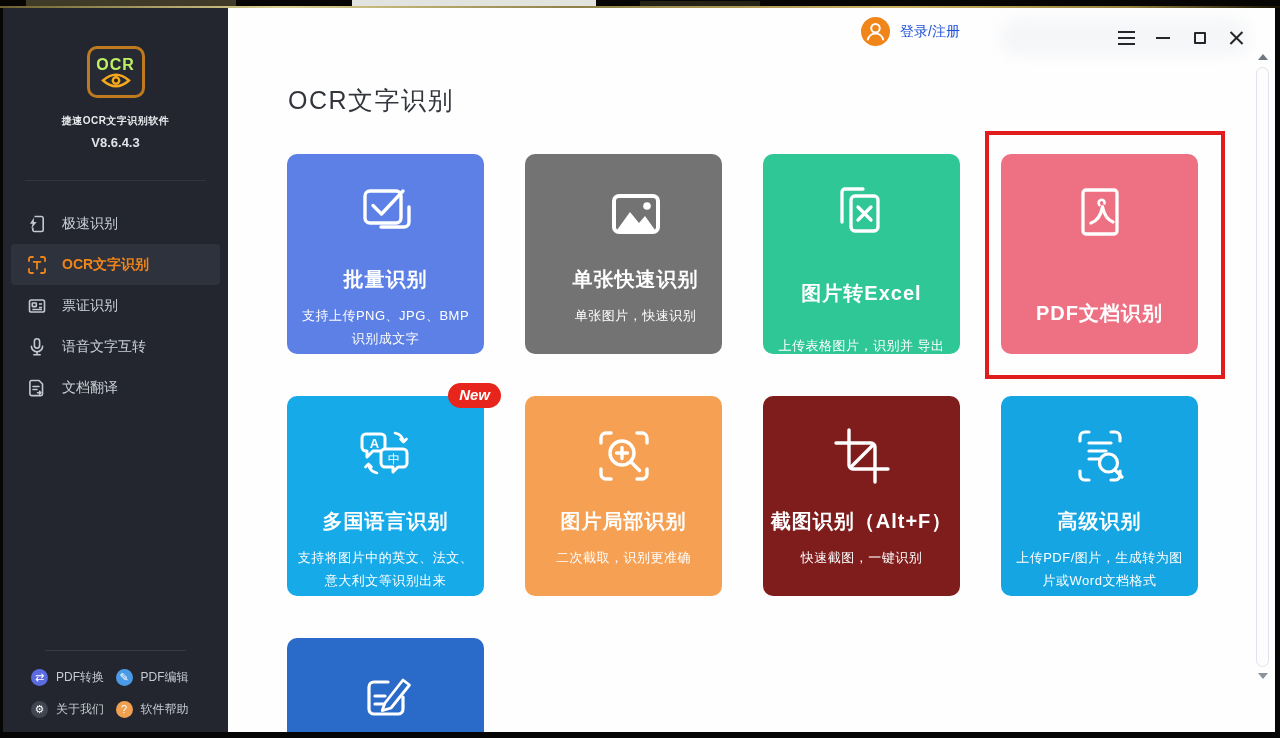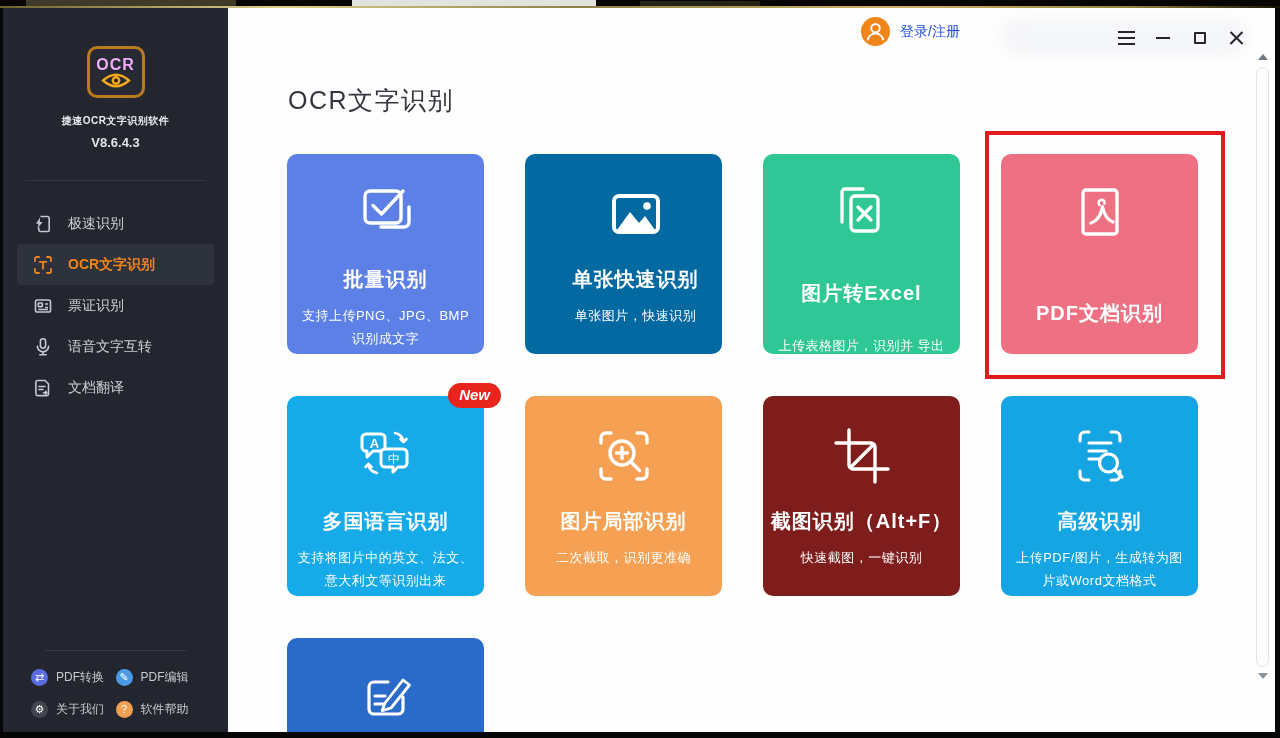--- a/index.html
+++ b/index.html
@@ -16,25 +16,25 @@
   .smudge1 { position:absolute; left:26px; top:0; width:210px; height:7px; background:#4a4530; opacity:.85; }
   .smudge2 { position:absolute; left:640px; top:1px; width:120px; height:5px; background:#3a3624; opacity:.6; }
 
   
   .app { position:absolute; left:3px; top:8px; width:1272px; height:724px; background:#ffffff; display:flex; overflow:hidden; }
 
   
   .sidebar { width:225px; flex-shrink:0; background:#23262e; position:relative; }
   .logo-box { margin:38px auto 0; width:58px; height:52px; border:3px solid #bd7a1e; border-radius:10px;
     display:flex; flex-direction:column; align-items:center; justify-content:center; background:#272a32; }
-  .logo-text { color:#f0abfc; font-weight:bold; font-size:16px; letter-spacing:1px; line-height:17px; }
+  .logo-text { color:#bef264; font-weight:bold; font-size:16px; letter-spacing:1px; line-height:17px; }
   .app-name { text-align:center; color:#e9ebef; font-size:10px; font-weight:bold; margin-top:16px; letter-spacing:.5px; }
   .app-version { text-align:center; color:#dfe2e8; font-size:13px; font-weight:bold; margin-top:7px; }
   .sidebar-divider { height:1px; background:#31353f; margin:30px 22px 22px; }
-  .menu { padding:0 14px;text-align:right; }
+  .menu { padding:0 8px;text-align:right; }
   .menu-item { display:flex; align-items:center; height:41px; padding:0 16px; color:#ccd0d8;
     font-size:14px; border-radius:4px; cursor:pointer; }
   .menu-item .mi-icon { width:20px; height:20px; margin-right:15px; display:flex; align-items:center; justify-content:center; }
   .menu-item.active { background:#2e323d; color:#f08519; font-weight:bold; }
   .sidebar-footer { position:absolute; bottom:14px; left:0; right:0; }
   .footer-divider { height:1px; background:#363a44; margin:0 42px 18px; }
   .footer-grid { display:grid; grid-template-columns:1fr 1fr; row-gap:15px; padding:0 28px; }
   .footer-item { display:flex; align-items:center; color:#c6cad2; font-size:12px; gap:8px; cursor:pointer; }
   .f-icon { width:17px; height:17px; border-radius:50%; display:flex; align-items:center; justify-content:center;
     color:#fff; font-size:11px; line-height:1; flex-shrink:0; }
@@ -233,21 +233,21 @@
           <svg width="70" height="70" viewBox="0 0 70 70" fill="none" stroke="#fff" stroke-width="3.4" stroke-linecap="round" stroke-linejoin="round">
             <path d="M58 28 v15 a5 5 0 0 1 -5 5 H30"></path>
             <rect x="14" y="12" width="36" height="32" rx="5"></rect>
             <path d="M22 26.5 l8.5 8.5 L52 12"></path>
           </svg>
         </div>
         <div class="card-title">批量识别</div>
         <div class="card-sub">支持上传PNG、JPG、BMP 识别成文字</div>
       </div>
 
-      <div class="card" style="background: #0369a1; padding-left: 24px; --bg: #2d8fe6;">
+      <div class="card" style="background: #737373; padding-left: 24px; --bg: #2d8fe6;">
         <div class="card-icon">
           <svg width="70" height="70" viewBox="0 0 70 70" fill="none" stroke="#fff" stroke-width="4" stroke-linejoin="round">
             <rect x="13" y="17" width="44" height="36" rx="5"></rect>
             <circle cx="46" cy="27" r="3.8" fill="#fff" stroke="none"></circle>
             <path d="M16 51 L29 33 L38 44 L44 37 L54 51 Z" fill="#fff" stroke="none"></path>
           </svg>
         </div>
         <div class="card-title">单张快速识别</div>
         <div class="card-sub">单张图片，快速识别</div>
       </div>

